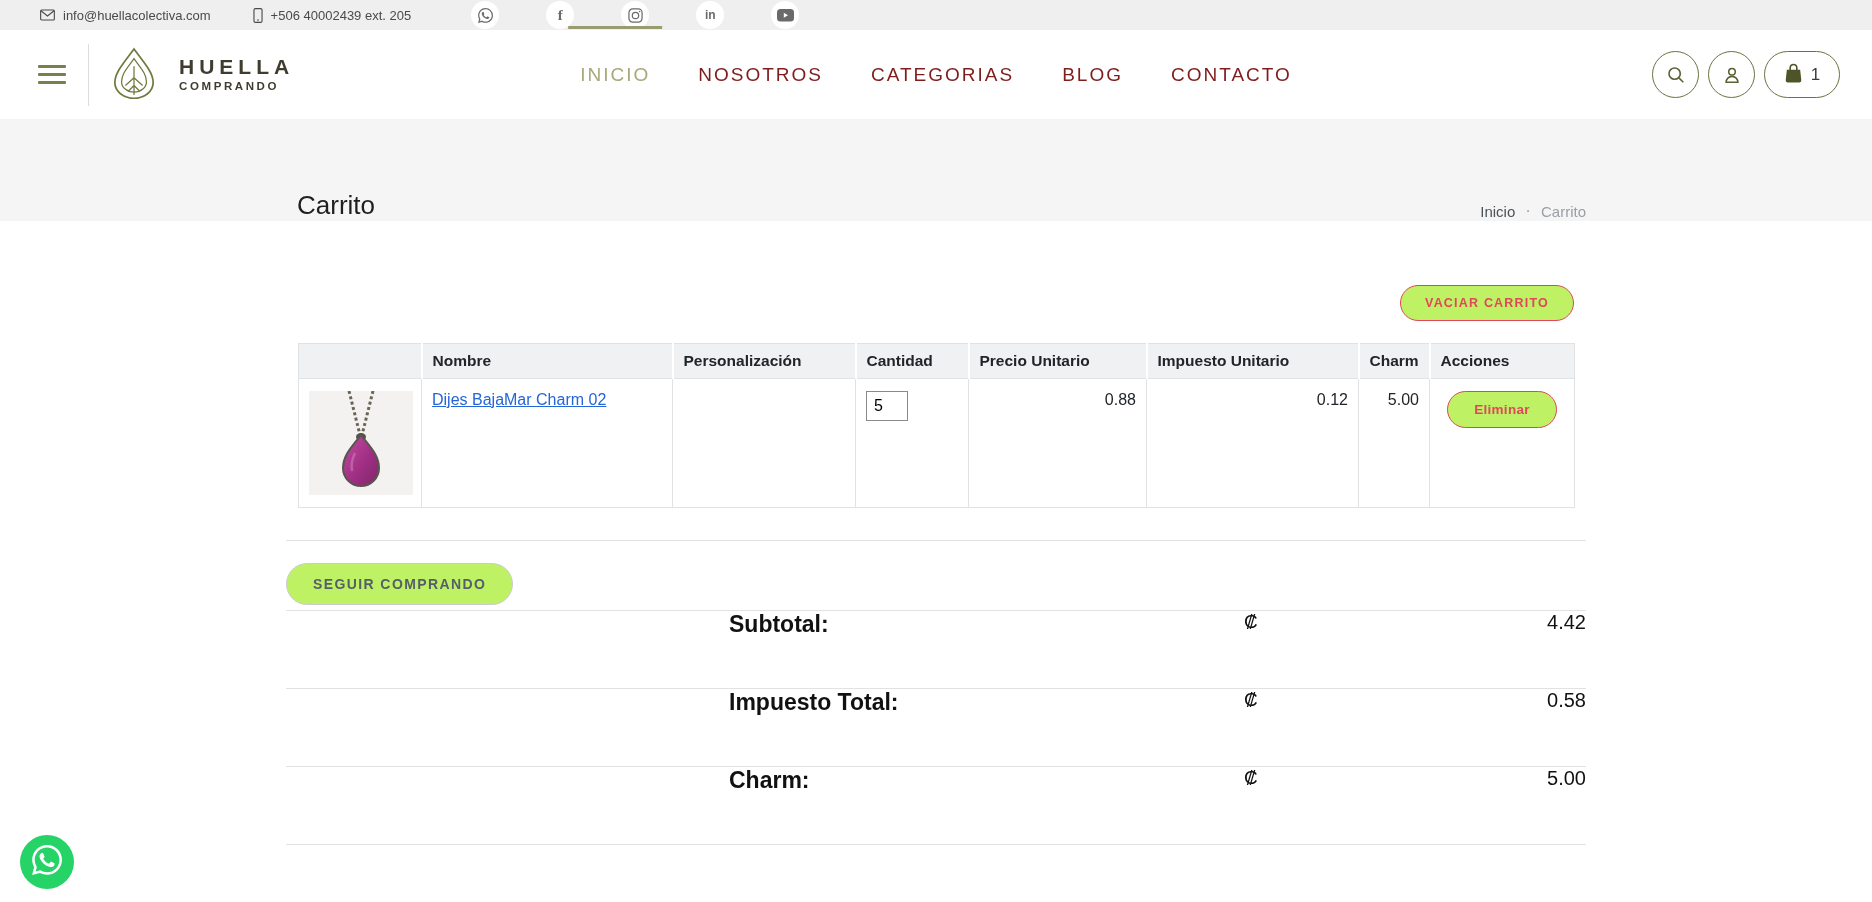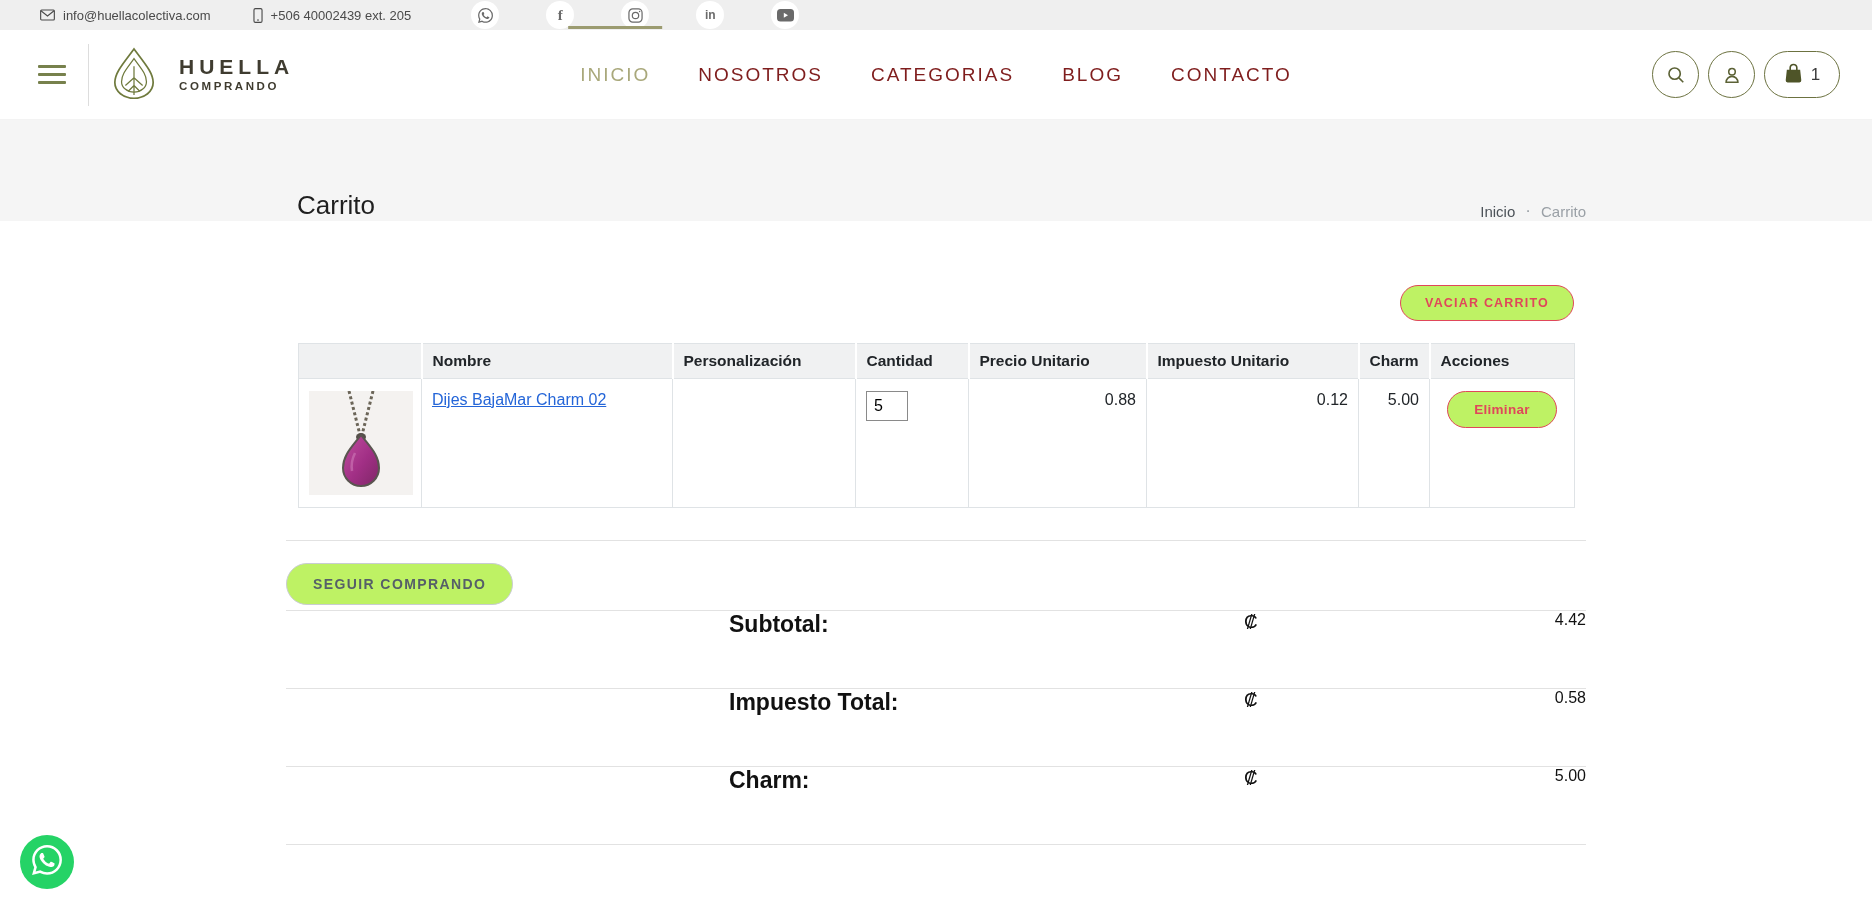--- a/index.html
+++ b/index.html
@@ -57,21 +57,21 @@
   td.img-cell { padding:6px; }
   .prod-img { width:104px; height:104px; background:#f4f2f0; display:block; }
   a.prod-link { color:#2465d8; text-decoration:underline; cursor:pointer; }
   .num { text-align:right; }
   input.qty { width:42px; height:30px; border:1px solid #8a8a8a; font-size:16px; padding-left:7px; font-family:"Liberation Sans", sans-serif; }
 
   .continue-section { margin:32px 0 0 0; border-top:1px solid #e2e2e2; border-bottom:1px solid #e2e2e2; padding:22px 0 5px 0; }
   .total-row { position:relative; display:flex; height:78px; border-bottom:1px solid #e2e2e2; }
   .total-label { margin-left:443px; font-weight:bold; font-size:23px; color:#111; }
   .total-currency { position:absolute; left:958px; font-size:19px; color:#111; }
-  .total-value { margin-left:auto; font-size:16px; color:#111; }
+  .total-value { margin-left:auto; font-size:20px; color:#111; }
 
   
   .wa-float { position:fixed; left:20px; bottom:13px; width:54px; height:54px; border-radius:50%; background:#25d366; display:flex; align-items:center; justify-content:center; cursor:pointer; }
 </style>
 </head>
 <body>
 
 <svg width="0" height="0" style="position:absolute">
   <symbol id="wa-path" viewBox="0 0 24 24">
     <path d="M17.472 14.382c-.297-.149-1.758-.867-2.03-.967-.273-.099-.471-.148-.67.15-.197.297-.767.966-.94 1.164-.173.199-.347.223-.644.075-.297-.15-1.255-.463-2.39-1.475-.883-.788-1.48-1.761-1.653-2.059-.173-.297-.018-.458.13-.606.134-.133.298-.347.446-.52.149-.174.198-.298.298-.497.099-.198.05-.371-.025-.52-.075-.149-.669-1.612-.916-2.207-.242-.579-.487-.5-.669-.51-.173-.008-.371-.01-.57-.01-.198 0-.52.074-.792.372-.272.297-1.04 1.016-1.04 2.479 0 1.462 1.065 2.875 1.213 3.074.149.198 2.096 3.2 5.077 4.487.709.306 1.262.489 1.694.625.712.227 1.36.195 1.871.118.571-.085 1.758-.719 2.006-1.413.248-.694.248-1.289.173-1.413-.074-.124-.272-.198-.57-.347m-5.421 7.403h-.004a9.87 9.87 0 01-5.031-1.378l-.361-.214-3.741.982.998-3.648-.235-.374a9.86 9.86 0 01-1.51-5.26c.001-5.45 4.436-9.884 9.888-9.884 2.64 0 5.122 1.03 6.988 2.898a9.825 9.825 0 012.893 6.994c-.003 5.45-4.437 9.884-9.885 9.884m8.413-18.297A11.815 11.815 0 0012.05 0C5.495 0 .16 5.335.157 11.892c0 2.096.547 4.142 1.588 5.945L.057 24l6.305-1.654a11.882 11.882 0 005.683 1.448h.005c6.554 0 11.89-5.335 11.893-11.893a11.821 11.821 0 00-3.48-8.413z"></path>

